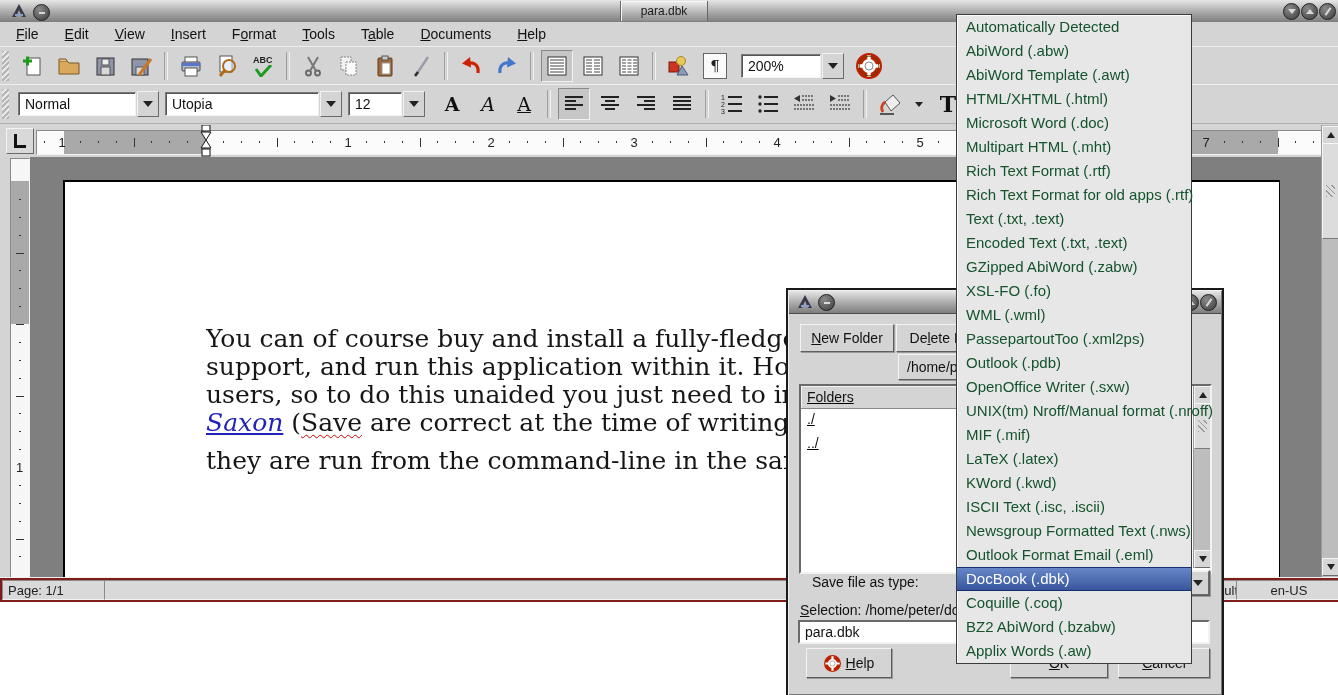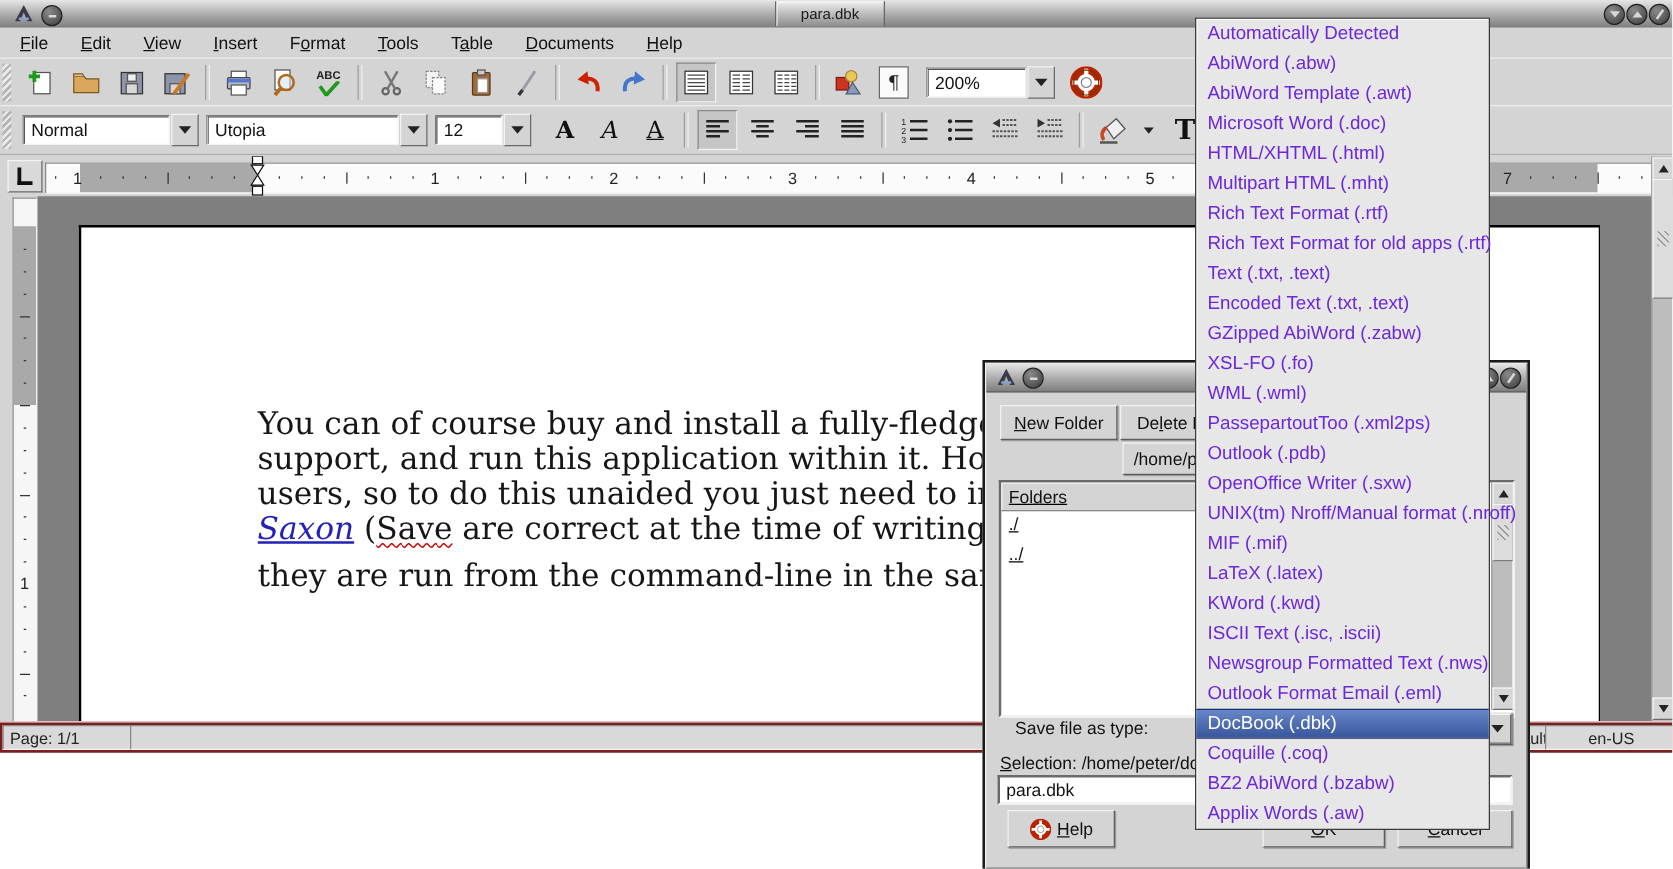--- a/index.html
+++ b/index.html
@@ -107,21 +107,21 @@
   .listbox{position:absolute;background:#fff;border:2px solid;border-color:#6a6a6a #f2f2f2 #f2f2f2 #6a6a6a;overflow:hidden;}
   .list-header{height:22px;background:#d4d4d4;border-bottom:1px solid #8a8a8a;box-shadow:inset 1px 1px 0 #f2f2f2;
     display:flex;align-items:center;padding:0 6px;font-size:14px;color:#111;}
   .flist-item{font-size:14px;color:#111;padding:2px 6px;height:20px;}
   .optmenu{display:flex;align-items:center;justify-content:flex-start;padding:0 8px;position:relative;}
   .opt-tab{position:absolute;right:6px;top:9px;width:12px;height:5px;border:1px solid #777;border-top-color:#fff;border-left-color:#fff;background:#d4d4d4;}
 
   
   .popup{position:absolute;left:956px;top:14px;width:234px;background:#e7e7e7;border:1px solid #3a3a3a;
     box-shadow:inset 1px 1px 0 #fcfcfc;z-index:30;}
-  .popup-item{height:24px;line-height:24px;padding-left:9px;font-size:15px;color:#6d28d9;white-space:nowrap;}
+  .popup-item{height:24px;line-height:24px;padding-left:9px;font-size:15px;color:#14532d;white-space:nowrap;}
   .popup-item.sel{background:linear-gradient(#6787c9,#39569c);color:#fff;border-top:1px solid #14306e;border-bottom:1px solid #14306e;
     height:22px;line-height:22px;}
   svg{display:block;}
 </style>
 </head>
 <body>
 
 <div class="screen">
 
   <div class="main-win">
@@ -635,22 +635,22 @@
       <span><span class="mn">H</span>elp</span>
     </div>
     <div class="gbtn abs" style="left:222px;top:358px;width:96px;height:28px;"><span class="mn">O</span>K</div>
     <div class="gbtn abs" style="left:330px;top:358px;width:90px;height:28px;"><span class="mn">C</span>ancel</div>
   </div>
 
   <div class="popup" id="format-popup">
       <div class="popup-item">Automatically Detected</div>
       <div class="popup-item">AbiWord (.abw)</div>
       <div class="popup-item">AbiWord Template (.awt)</div>
+      <div class="popup-item">HTML/XHTML (.html)</div>
       <div class="popup-item">Microsoft Word (.doc)</div>
-      <div class="popup-item">HTML/XHTML (.html)</div>
       <div class="popup-item">Multipart HTML (.mht)</div>
       <div class="popup-item">Rich Text Format (.rtf)</div>
       <div class="popup-item">Rich Text Format for old apps (.rtf)</div>
       <div class="popup-item">Text (.txt, .text)</div>
       <div class="popup-item">Encoded Text (.txt, .text)</div>
       <div class="popup-item">GZipped AbiWord (.zabw)</div>
       <div class="popup-item">XSL-FO (.fo)</div>
       <div class="popup-item">WML (.wml)</div>
       <div class="popup-item">PassepartoutToo (.xml2ps)</div>
       <div class="popup-item">Outlook (.pdb)</div>

